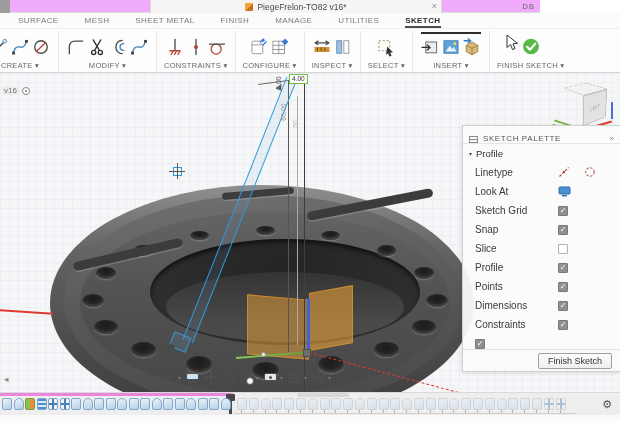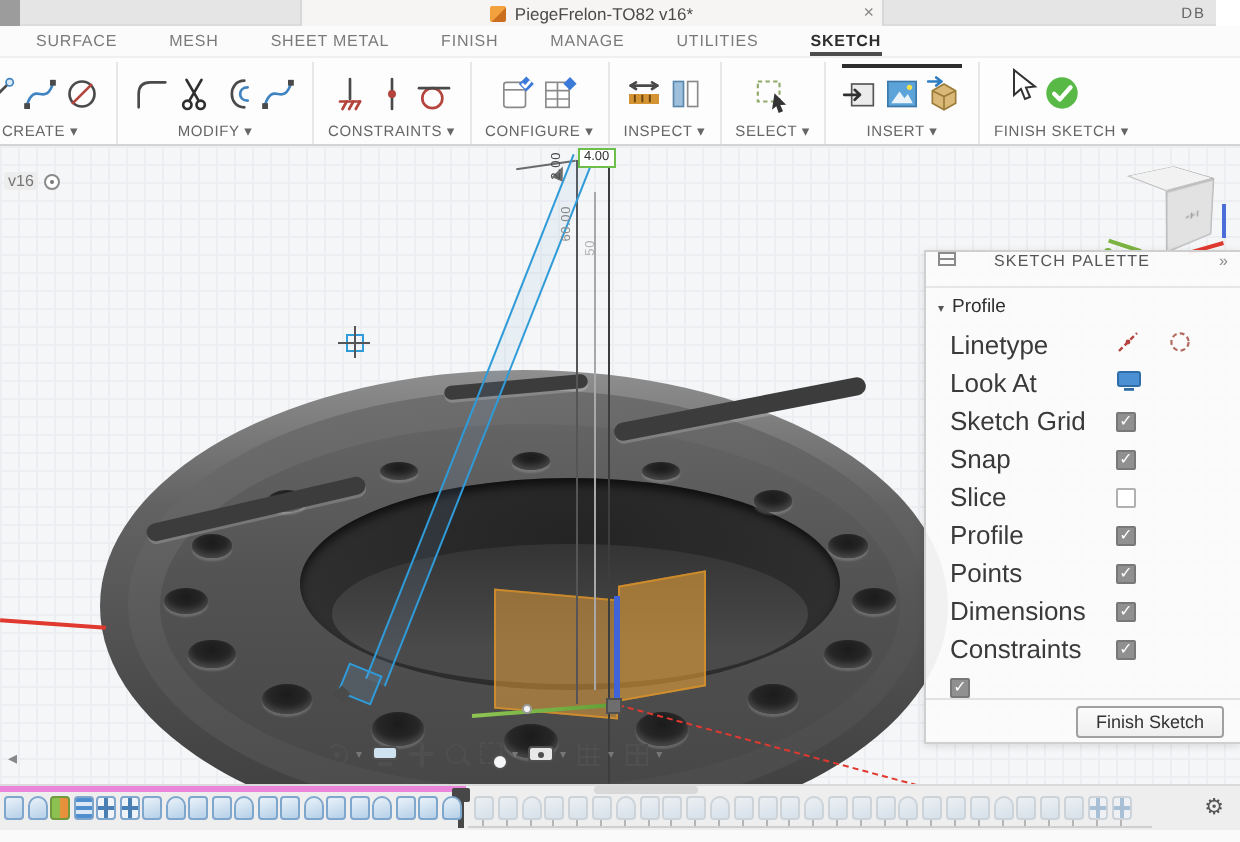--- a/index.html
+++ b/index.html
@@ -1,21 +1,21 @@
 <!DOCTYPE html>
 <html><head>
 <meta charset="utf-8">
 <style>
   html,body{margin:0;padding:0;background:#ddd;}
   #app{position:relative;width:620px;height:421px;background:#fff;overflow:hidden;
        font-family:"Liberation Sans",sans-serif;-webkit-font-smoothing:antialiased;}
   #app *{box-sizing:border-box;}
 
   
-  .titlebar{position:absolute;left:0;top:0;width:608px;height:13px;background:#e5e5e5;border-bottom:1px solid #dcdcdc;}
+  .titlebar{position:absolute;left:0;top:0;width:540px;height:13px;background:#f0abfc;border-bottom:1px solid #dcdcdc;}
   .corner-box{position:absolute;left:0;top:0;width:10px;height:13px;background:#9c9c9c;}
   .doc-tab{position:absolute;left:150px;top:0;width:292px;height:13px;background:#f6f5f4;
            border-left:1px solid #d8d8d8;border-right:1px solid #d8d8d8;
            display:flex;align-items:center;justify-content:center;gap:4px;}
   .doc-cube{width:8px;height:8px;border-radius:1px;background:linear-gradient(135deg,#f2a13c 55%,#c96f1d 55%);}
   .doc-title{font-size:8.5px;color:#4a4a4a;}
   .tab-close{position:absolute;right:4px;top:0;font-size:9px;color:#8a8a8a;line-height:13px;}
   .account{position:absolute;right:5px;top:0;font-size:7.5px;color:#666;line-height:13px;letter-spacing:1px;}
 
   
@@ -113,31 +113,31 @@
   .vc-right{transform:rotateY(90deg) translateZ(15px);background:#d4d4d4;}
   .vc-top{transform:rotateX(90deg) translateZ(15px);background:#f2f2f2;}
   .vc-axis-g{position:absolute;left:2px;top:46px;width:17px;height:1.5px;background:#7cb342;transform:rotate(18deg);}
   .vc-dot-g{position:absolute;left:0;top:48px;width:4px;height:4px;border-radius:50%;background:#7cb342;}
   .vc-axis-r{position:absolute;left:42px;top:47px;width:18px;height:1.5px;background:#e0392f;transform:rotate(-16deg);}
   .vc-axis-b{position:absolute;left:59px;top:26px;width:1.5px;height:17px;background:#4a6fd8;}
 
   
   .palette{position:absolute;left:462px;top:52px;width:158px;height:247px;z-index:8;
     background:rgba(251,251,251,.94);border:1px solid #cfcfcf;border-right:none;box-shadow:0 1px 4px rgba(0,0,0,.12);}
-  .pal-head{height:18px;display:flex;align-items:flex-start;gap:19px;padding:0 6px;border-bottom:1px solid #e6e6e6;}
+  .pal-head{height:18px;display:flex;align-items:flex-end;gap:5px;padding:0 6px;border-bottom:1px solid #e6e6e6;}
   .pal-head-ic{width:9px;height:7px;border:1px solid #8a8a8a;position:relative;}
   .pal-head-ic::after{content:"";position:absolute;left:0;right:0;top:2px;height:1px;background:#8a8a8a;}
   .pal-title{font-size:8px;color:#555;letter-spacing:.6px;flex:1;}
   .pal-collapse{font-size:8px;color:#888;}
   .pal-section{height:19px;display:flex;align-items:center;gap:4px;padding:0 6px;}
   .pal-tri{font-size:6px;color:#555;}
   .pal-section-label{font-size:9.5px;color:#2f2f2f;}
   .pal-rows{}
   .pal-row{height:19px;display:flex;align-items:center;padding:0 10px 0 12px;}
-  .pal-row .lbl{flex:1;font-size:13px;color:#3a3a3a;}
+  .pal-row .lbl{flex:1;font-size:10px;color:#3a3a3a;}
   .pal-ctrl{width:52px;display:flex;justify-content:flex-start;gap:14px;align-items:center;}
   .cb{width:10px;height:10px;border:1px solid #b0b0b0;background:#fff;border-radius:1px;
       display:flex;align-items:center;justify-content:center;}
   .cb.checked{background:#909090;border-color:#787878;}
   .cb.checked::after{content:"✓";color:#fff;font-size:8px;line-height:8px;}
   .pal-foot{position:absolute;left:0;right:0;bottom:0;height:22px;border-top:1px solid #e2e2e2;
     display:flex;align-items:center;justify-content:flex-end;padding:0 8px;}
   .finish-btn{font-size:9px;color:#333;background:linear-gradient(#fcfcfc,#efefef);
     border:1px solid #a0a0a0;border-radius:2px;padding:2px 9px;}
 

